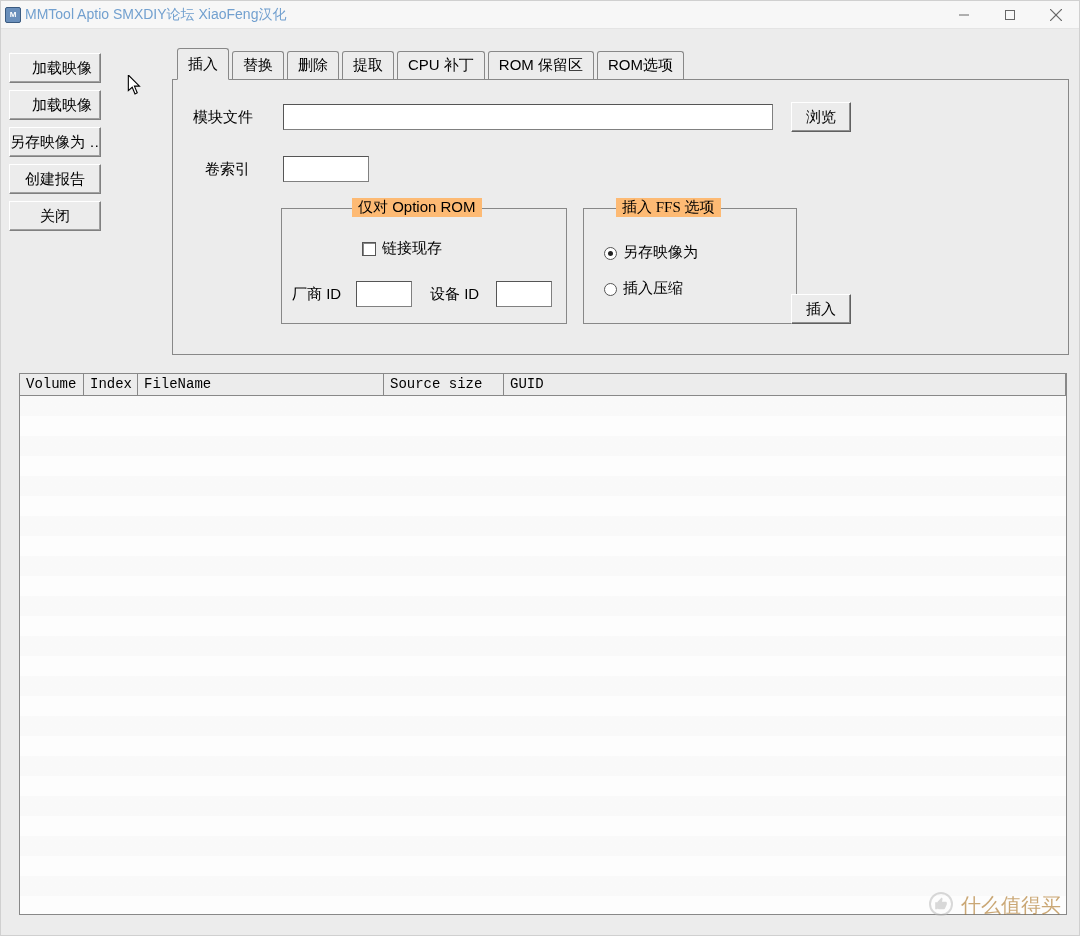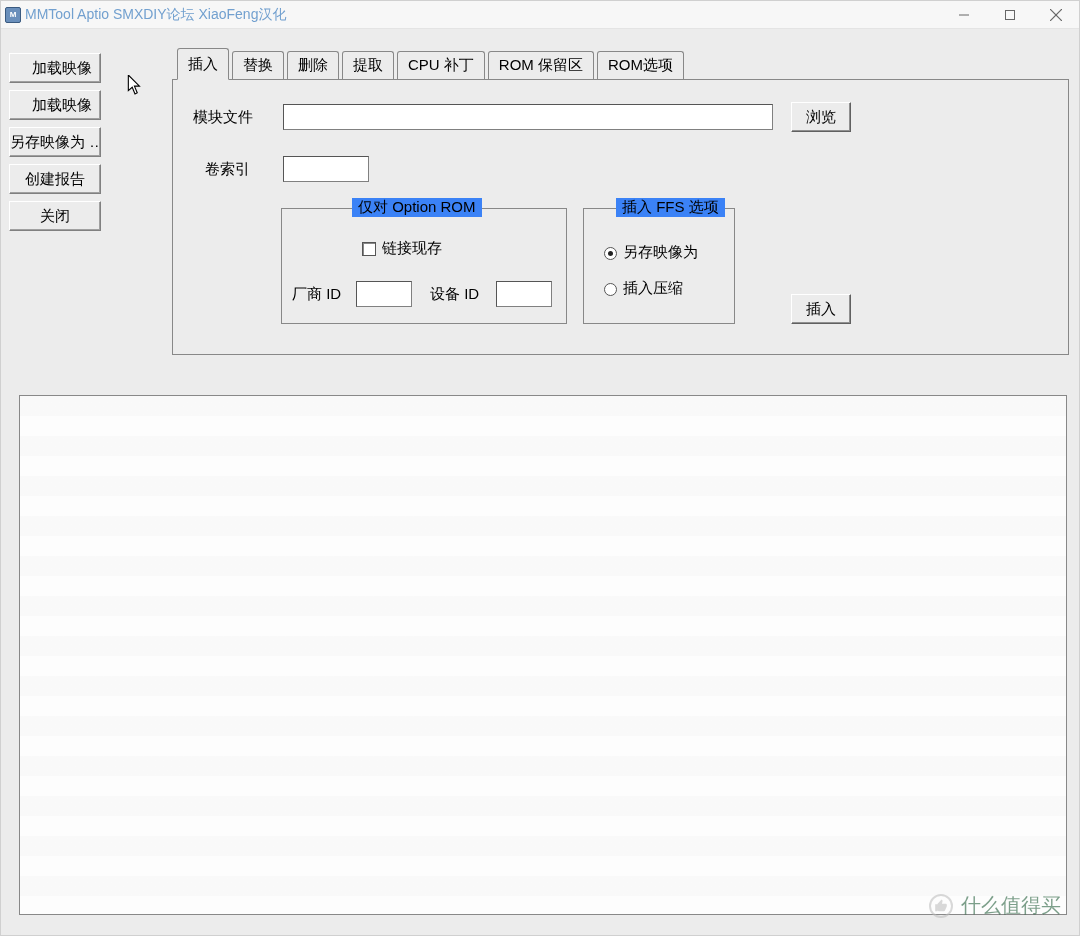--- a/index.html
+++ b/index.html
@@ -31,34 +31,34 @@
     .tab-row { display:flex; align-items:flex-end; height:36px; padding-left:5px; }
     .tab { background:#ececec; border:1px solid #888; border-bottom:none; border-radius:3px 3px 0 0; height:28px; padding:0 10px; margin-right:3px; display:flex; align-items:center; font-size:15px; cursor:default; position:relative; }
     .tab.active { height:32px; z-index:2; border-bottom:1px solid #ececec; margin-bottom:-1px; }
     .tab-content { border:1px solid #888; background:#ececec; height:276px; position:relative; }
 
     .lbl { position:absolute; font-size:15px; }
     .txt-input { position:absolute; background:white; border:1px solid #808080; border-top-color:#555; border-left-color:#555; height:26px; padding:2px 4px; font-size:14px; }
     .btn3d { position:absolute; height:30px; border:1px solid #fff; border-right-color:#606060; border-bottom-color:#606060; box-shadow: inset -1px -1px 0 #909090; background:#ececec; display:flex; align-items:center; justify-content:center; font-size:15px; cursor:default; }
 
     .groupbox { position:absolute; border:1px solid #888; }
-    .groupbox .legend { position:absolute; top:-11px; background:#3b82f6; padding:0 6px; font-size:15px; }
+    .groupbox .legend { position:absolute; top:-11px; background:#fdba74; padding:0 6px; font-size:15px; }
 
     .cbox { width:14px; height:14px; background:white; border:1px solid #555; display:inline-block; vertical-align:middle; margin-right:6px; box-shadow: inset 1px 1px 0 #888; }
     .radio { width:13px; height:13px; border:1px solid #555; border-radius:50%; background:white; display:inline-block; vertical-align:middle; margin-right:6px; position:relative; }
     .radio.checked::after{ content:""; position:absolute; left:3px; top:3px; width:5px; height:5px; background:#222; border-radius:50%; }
 
     
     .list-header { position:absolute; left:18px; right:12px; top:372px; height:22px; background:#ececec; display:flex; border:1px solid #888; border-bottom:none; }
     .col { border-right:1px solid #888; padding:2px 6px; font-family: "Courier New", monospace; font-size:14px; }
     .col-volume{ width:64px; } .col-index{ width:54px; } .col-filename{ width:246px; } .col-source{ width:120px; } .col-guid{ flex:1; }
     .list-body { position:absolute; left:18px; right:12px; top:394px; bottom:20px; background:#fdfdfd; border:1px solid #888; }
     .list-body::before{ content:""; position:absolute; inset:0; background: repeating-linear-gradient( to bottom, rgba(0,0,0,0.015) 0, rgba(0,0,0,0.015) 20px, transparent 20px, transparent 40px ); }
 
-    .watermark { position:absolute; right:18px; bottom:16px; display:flex; align-items:center; gap:8px; color:#14532d; font-size:20px; font-family: "Microsoft YaHei", sans-serif; opacity:0.55;}
+    .watermark { position:absolute; right:18px; bottom:16px; display:flex; align-items:flex-start; gap:8px; color:#a16207; font-size:20px; font-family: "Microsoft YaHei", sans-serif; opacity:0.55;}
     .watermark .thumb{ width:24px; height:24px; border:2px solid #bbb; border-radius:50%; display:flex; align-items:center; justify-content:center; }
   </style>
 </head>
 <body>
 
 <div class="window">
 
   <div class="titlebar">
     <div class="title-left">
       <span class="title-icon">M</span>
@@ -131,34 +131,41 @@
         <span class="legend" style="left:70px;">仅对 Option ROM</span>
         <div class="lbl" style="left:80px; top:30px;">
           <span class="cbox"></span><span>链接现存</span>
         </div>
         <span class="lbl" style="left:10px; top:76px;">厂商 ID</span>
         <input class="txt-input" style="left: 74px; top: 72px; width: 56px;" value="">
         <span class="lbl" style="left:148px; top:76px;">设备 ID</span>
         <input class="txt-input" style="left: 214px; top: 72px; width: 56px;" value="">
       </div>
 
-      <div class="groupbox" style="left:410px; top:128px; width:152px; height:116px;">
+      <div class="groupbox" style="left:410px; top:128px; width:214px; height:116px;font-family:Liberation Serif, serif;">
         <span class="legend" style="left:32px;">插入 FFS 选项</span>
         <div class="lbl" style="left:20px; top:34px;">
           <span class="radio checked"></span><span>另存映像为</span>
         </div>
         <div class="lbl" style="left:20px; top:70px;">
           <span class="radio"></span><span>插入压缩</span>
         </div>
       </div>
 
       <div class="btn3d" style="left:618px; top:214px; width:60px;">插入</div>
     </div>
   </div>
 
+  <div class="list-header">
+    <div class="col col-volume">Volume</div>
+    <div class="col col-index">Index</div>
+    <div class="col col-filename">FileName</div>
+    <div class="col col-source">Source size</div>
+    <div class="col col-guid">GUID</div>
+  </div>
   <div class="list-body"></div>
 
   <div class="watermark">
     <span class="thumb">
       <svg width="14" height="14" viewBox="0 0 24 24">
           <path fill="#bbb" d="M2 21h4V9H2v12zm20-11c0-1.1-.9-2-2-2h-6.3l.95-4.57.03-.32c0-.41-.17-.79-.44-1.06L13 1 6.59 7.59C6.22 7.95 6 8.45 6 9v10c0 1.1.9 2 2 2h9c.83 0 1.54-.5 1.84-1.22l3.02-7.05c.09-.23.14-.47.14-.73v-2z"></path>
         </svg>
     </span>
     <span>什么值得买</span>
   </div>

